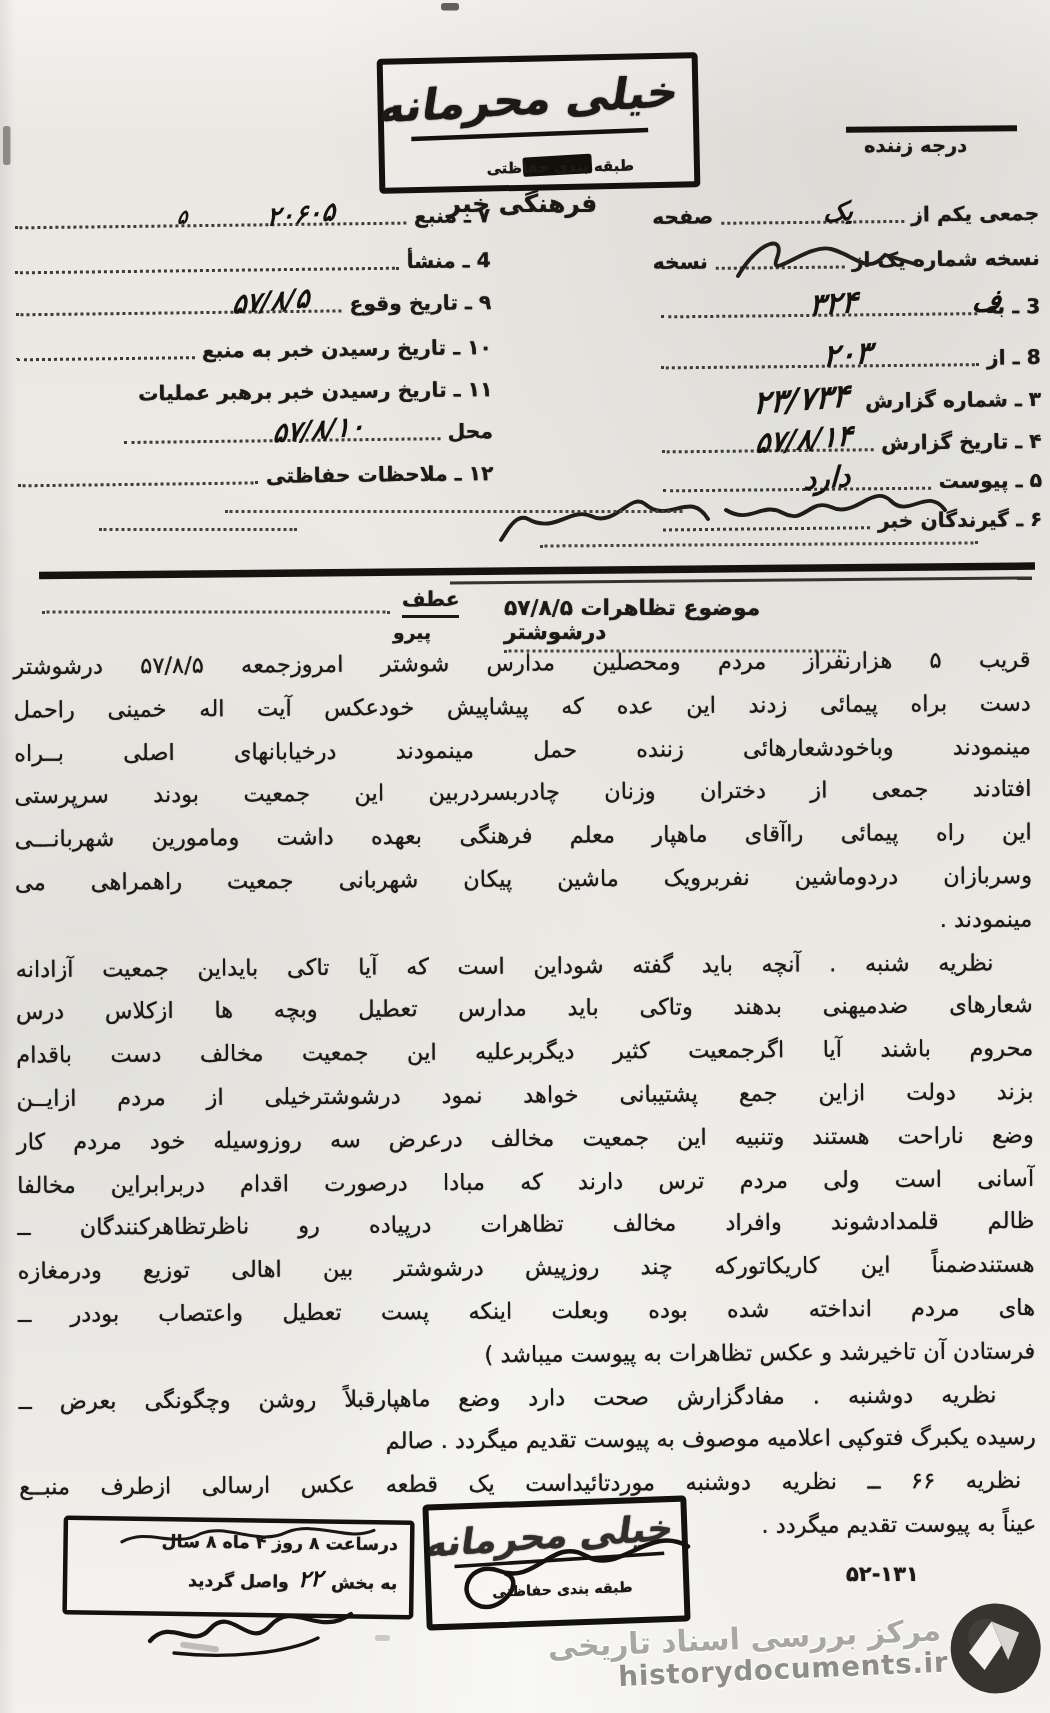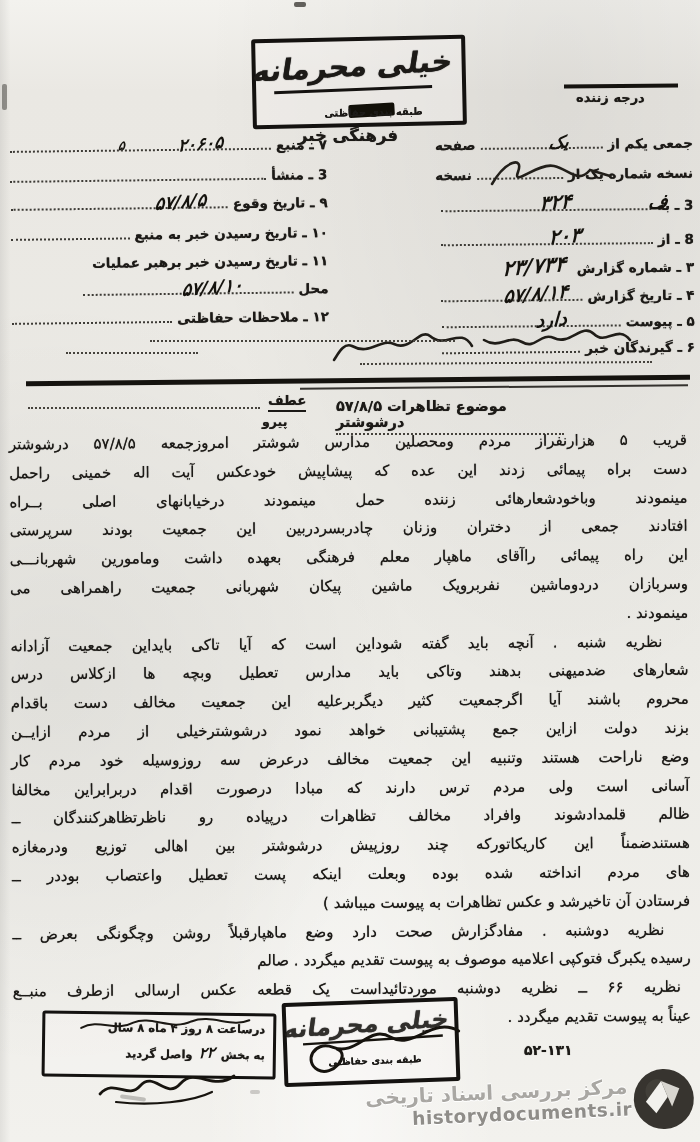--- a/index.html
+++ b/index.html
@@ -117,21 +117,21 @@
   </svg>
 
   <div class="abs" style="top:138px;right:372px;width:322px;height:200px;transform:rotate(-0.7deg);">
     <div class="frow" style="top:0;">
       <span class="lbl">۷ ـ منبع</span>
       <span class="dots">
           <span class="hand" style="right:18%;">۲۰۶۰۵</span>
         </span>
     </div>
     <div class="frow" style="top:30px;">
-      <span class="lbl">3 ـ منشأ</span>
+      <span class="lbl">4 ـ منشأ</span>
       <span class="dots"></span>
     </div>
     <div class="frow" style="top:58px;">
       <span class="lbl">۹ ـ تاریخ وقوع</span>
       <span class="dots">
           <span class="hand" style="right:10%;font-size:18px;">۵۷/۸/۵</span>
         </span>
     </div>
     <div class="frow" style="top:88px;">
       <span class="lbl">۱۰ ـ تاریخ رسیدن خبر به منبع</span>
@@ -182,21 +182,21 @@
     <div class="bl">ظالم قلمدادشوند وافراد مخالف تظاهرات درپیاده رو ناظرتظاهرکنندگان ــ</div>
     <div class="bl">هستندضمناً این کاریکاتورکه چند روزپیش درشوشتر بین اهالی توزیع ودرمغازه</div>
     <div class="bl">های مردم انداخته شده بوده وبعلت اینکه پست تعطیل واعتصاب بوددر ــ</div>
     <div class="bl end">فرستادن آن تاخیرشد و عکس تظاهرات به پیوست میباشد )</div>
     <div class="bl ind">نظریه دوشنبه . مفادگزارش صحت دارد وضع ماهپارقبلاً روشن وچگونگی بعرض ــ</div>
     <div class="bl end">رسیده یکبرگ فتوکپی اعلامیه موصوف به پیوست تقدیم میگردد . صالم</div>
     <div class="bl ind-sm">نظریه ۶۶ ــ نظریه دوشنبه موردتائیداست یک قطعه عکس ارسالی ازطرف منبــع</div>
     <div class="bl end">عیناً به پیوست تقدیم میگردد .</div>
   </div>
 
-  <div class="abs typed" style="top:1042px;left:524px;font-size:14px;font-weight:700;direction:ltr;text-align:center;">۵۲-۱۳۱</div>
+  <div class="abs typed" style="top:1042px;left:564px;font-size:14px;font-weight:700;direction:ltr;text-align:center;">۵۲-۱۳۱</div>
 
   <div class="stampbox" style="top:1000px;left:283px;width:168px;height:76px;transform:rotate(-2deg);">
     <div class="abs stamp-main" style="top:6px;right:6px;font-size:24px;opacity:.9;">خیلی محرمانه</div>
     <div class="abs stamp-sub" style="bottom:14px;right:34px;font-size:9.5px;">طبقه بندی حفاظتی</div>
     <svg class="scr" style="top:4px;left:-14px;" width="196" height="74" viewBox="0 0 196 74">
       <path d="M186,26 C160,10 140,44 118,30 C96,16 84,48 60,38 C40,30 30,52 44,60 C58,68 78,46 64,40" stroke="#16130e" stroke-width="3" fill="none" stroke-linecap="round"></path>
       <path d="M30,34 L170,30" stroke="#16130e" stroke-width="2.4" fill="none"></path>
     </svg>
   </div>
 

